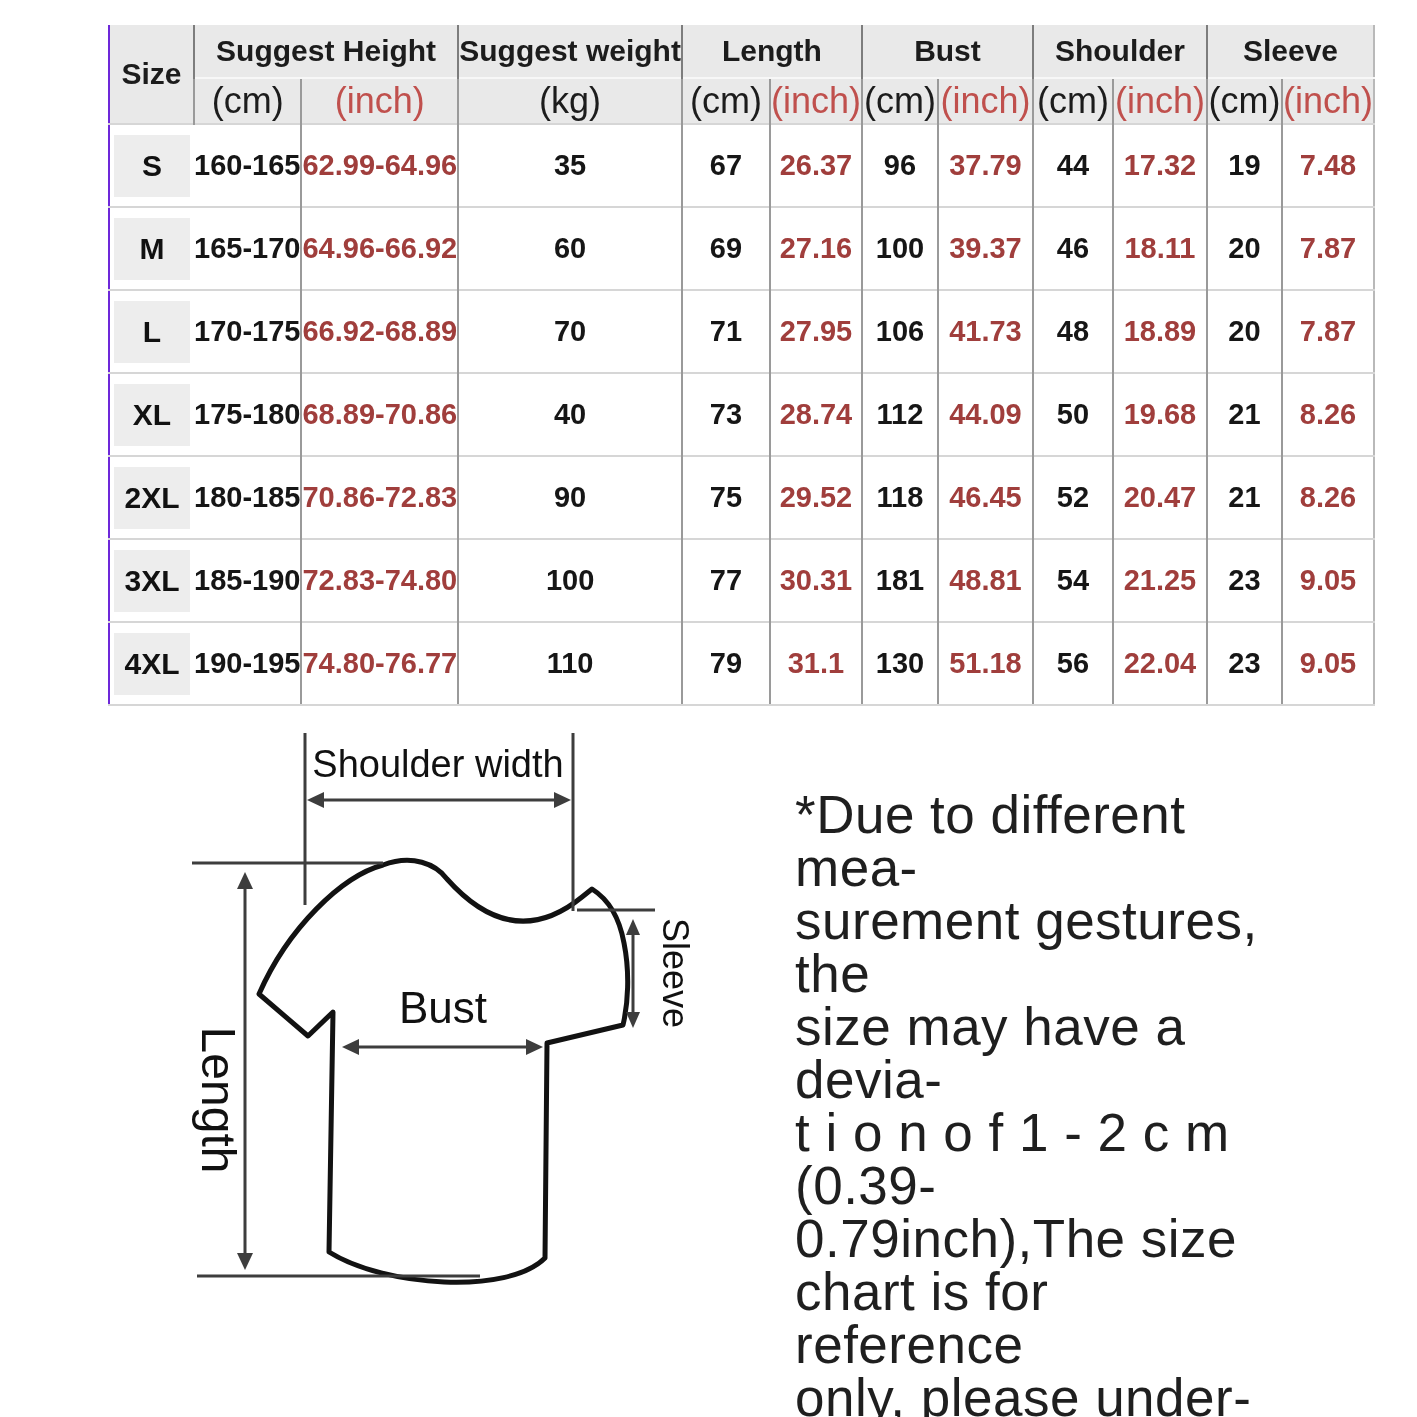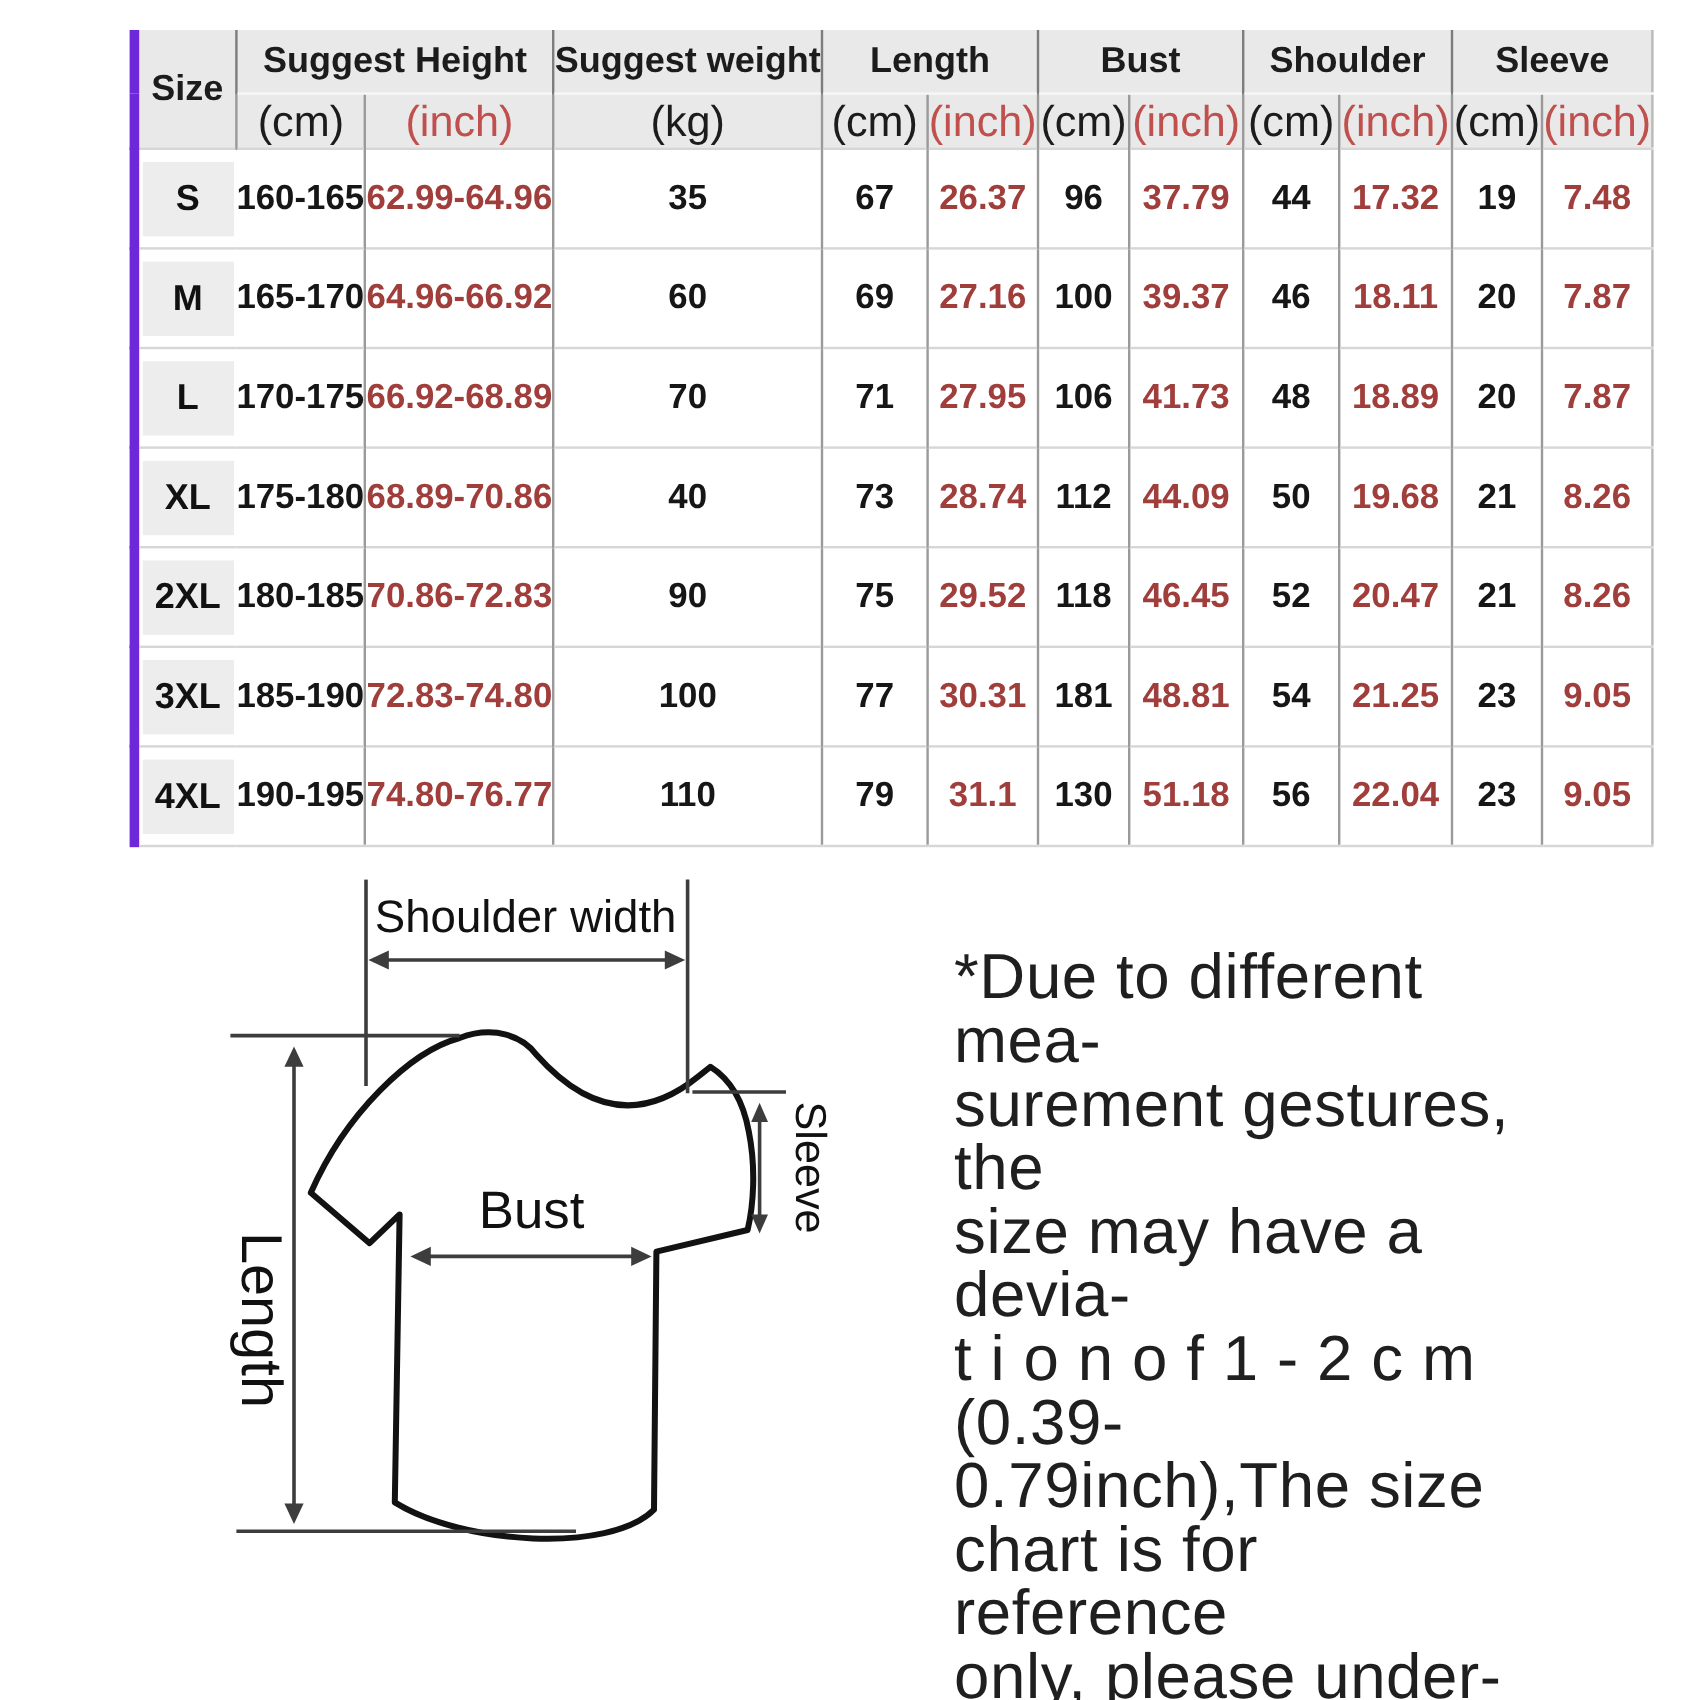--- a/index.html
+++ b/index.html
@@ -11,21 +11,21 @@
     --inch-red:#c0504d;
     --value-red:#a03e3c;
     --header-bg:#e9e9e9;
     --grid-dark:#8f8f8f;
     --grid-light:#d6d6d6;
   }
   
   .table-wrap{position:absolute;left:108px;top:25px;}
   table.size-chart{
     border-collapse:collapse;table-layout:fixed;
-    border-left:8px solid #6d28d9;border-right:2px solid #b9b9b9;padding-left:20px;
+    border-left:2px solid #6d28d9;border-right:2px solid #b9b9b9;padding-left:20px;
   }
   table.size-chart th, table.size-chart td{
     padding:0;text-align:center;vertical-align:middle;white-space:nowrap;
   }
   thead th{background:var(--header-bg);color:#1c1c1c;}
   thead tr.grp th{height:52px;font-size:30px;font-weight:700;}
   thead tr.sub th{height:44px;font-size:36px;font-weight:400;border-top:2px solid #f7f7f7;}
   thead th.size-h{font-size:30px;font-weight:700;}
   thead th.vl{border-left:2px solid #7d7d7d;}
   thead tr.sub th.vl{border-left:2px solid #9a9a9a;}

